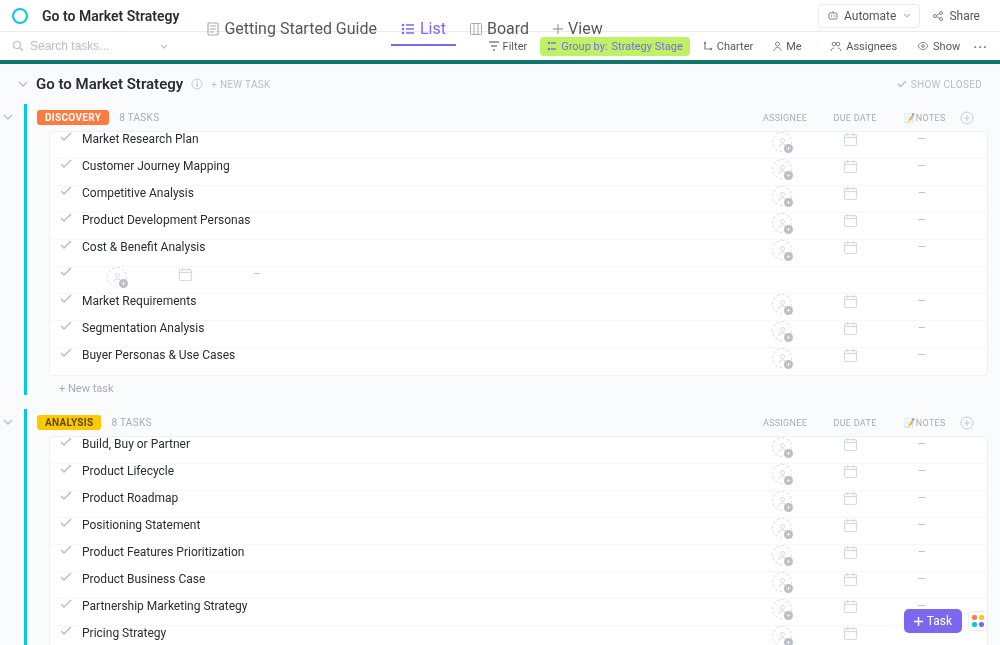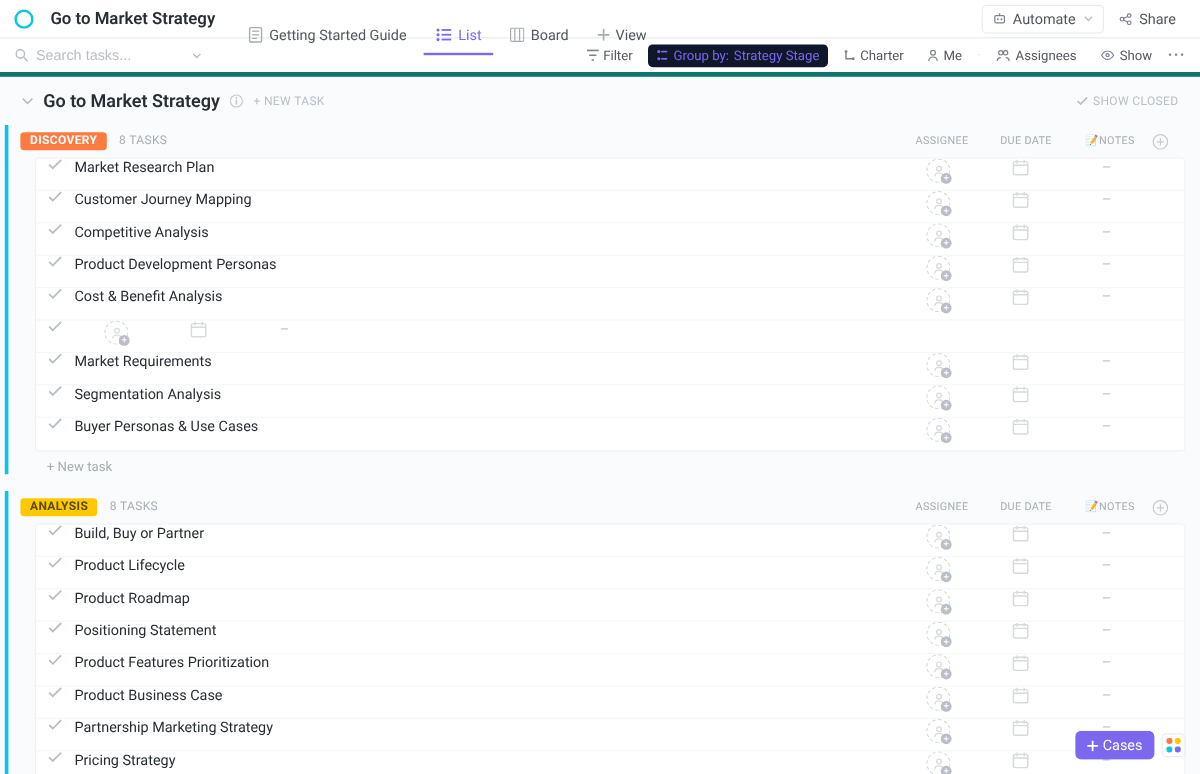--- a/index.html
+++ b/index.html
@@ -2,48 +2,48 @@
 <html><head>
 <meta charset="utf-8">
 <style>
 * { margin: 0; padding: 0; box-sizing: border-box; }
 body { font-family: -apple-system, BlinkMacSystemFont, "Segoe UI", Roboto, sans-serif; font-size: 13px; color: #292d34; background: #fff; width: 1000px; height: 645px; overflow: hidden; }
 
 
 .topbar { display: flex; align-items: center; height: 32px; border-bottom: 1px solid #e9ebf0; padding: 0 12px; gap: 4px; }
 .logo { width: 16px; height: 16px; border: 2px solid #08c7e0; border-radius: 50%; margin-right: 10px; flex-shrink: 0; }
 .page-title { font-weight: 600; font-size: 14px; color: #292d34; margin-right: 14px; white-space: nowrap; }
-.tab { display: flex; align-items: center; gap: 5px; padding: 0 10px; height: 32px; color: #54575d; font-size: 12px; cursor: pointer; border-bottom: 2px solid transparent; margin-top: 28px; }
+.tab { display: flex; align-items: center; gap: 5px; padding: 0 10px; height: 32px; color: #54575d; font-size: 16px; cursor: pointer; border-bottom: 2px solid transparent; margin-top: 28px; }
 .tab.active { color: #7b68ee; border-bottom-color: #7b68ee; }
 .tab .tab-icon { display: inline-flex; }
 .spacer { flex: 1; }
 .top-btn { display: flex; align-items: center; gap: 5px; padding: 0 8px; height: 24px; color: #54575d; font-size: 12px; cursor: pointer; border: 1px solid #e9ebf0; border-radius: 4px; }
 .top-btn.plain { border: none; }
 .chev { margin-left: 2px; color: #b9bec7; }
 
 
 .filterbar { display: flex; align-items: center; height: 32px; padding: 0 12px; gap: 6px; border-bottom: 4px solid #0f766e; }
 .search-wrap { display: flex; align-items: center; gap: 6px; color: #b9bec7; font-size: 12px; flex: 0 0 auto; width: 140px; }
 .search-input { border: none; outline: none; font-size: 12px; color: #54575d; width: 100px; }
 .search-input::placeholder { color: #b9bec7; }
 .chip { display: flex; align-items: center; gap: 4px; padding: 3px 7px; font-size: 11px; color: #54575d; cursor: pointer; border-radius: 4px; }
-.chip.active { background: #0f172a; color: #7b68ee; }
+.chip.active { background: #bef264; color: #7b68ee; }
 .dots { letter-spacing: 1px; font-weight: 700; color: #7c828d; cursor: pointer; }
 
 
 .main { height: calc(645px - 64px); overflow-y: auto; background: #fafbfc; padding-bottom: 60px; }
 
 .list-header { display: flex; align-items: center; height: 40px; padding: 0 18px; gap: 8px; }
 .lh-caret { color: #b9bec7; }
 .lh-title { font-size: 15px; font-weight: 600; color: #292d34; }
 .lh-info { color: #b9bec7; font-size: 11px; }
 .lh-new { color: #b9bec7; font-size: 10px; cursor: pointer; letter-spacing: 0.3px; }
 .lh-closed { display: flex; align-items: center; gap: 4px; color: #b9bec7; font-size: 10px; cursor: pointer; letter-spacing: 0.3px; }
 
-.group-block { border-left: 3px solid transparent; margin-left: 4px; padding-left: 0; margin-bottom: 14px; }
+.group-block { border-left: 3px solid transparent; margin-left: 24px; padding-left: 0; margin-bottom: 14px; }
 .group-block.discovery { border-left-color: #08c7e0; }
 .group-block.analysis { border-left-color: #08c7e0; }
 
 .group-head { display: flex; align-items: center; padding: 6px 10px 6px 10px; gap: 10px; position: relative; }
 .group-caret { position: absolute; left: -24px; color: #b9bec7; }
 .badge { display: inline-block; padding: 2px 8px; border-radius: 3px; font-size: 10px; font-weight: 700; color: #fff; letter-spacing: 0.3px; }
 .badge.discovery { background: #fd7a40; }
 .badge.analysis { background: #ffc800; color: #5a4a00; }
 .task-count { font-size: 10px; color: #a7acb4; letter-spacing: 0.3px; }
 .col-heads { margin-left: auto; display: flex; align-items: center; gap: 0; }
@@ -797,21 +797,21 @@
 
 </div>
 
 <div class="fab">
   <div class="fab-btn">
     <span>
         <svg width="9" height="9" viewBox="0 0 9 9">
           <path d="M4.5 0v9M0 4.5h9" stroke="#fff" stroke-width="1.5"></path>
         </svg>
       </span>
-    <span>Cases</span>
+    <span>Task</span>
   </div>
   <div class="fab-grid">
       <span></span>
       <span></span>
       <span></span>
       <span></span>
     </div>
 </div>
 
 </body></html>

